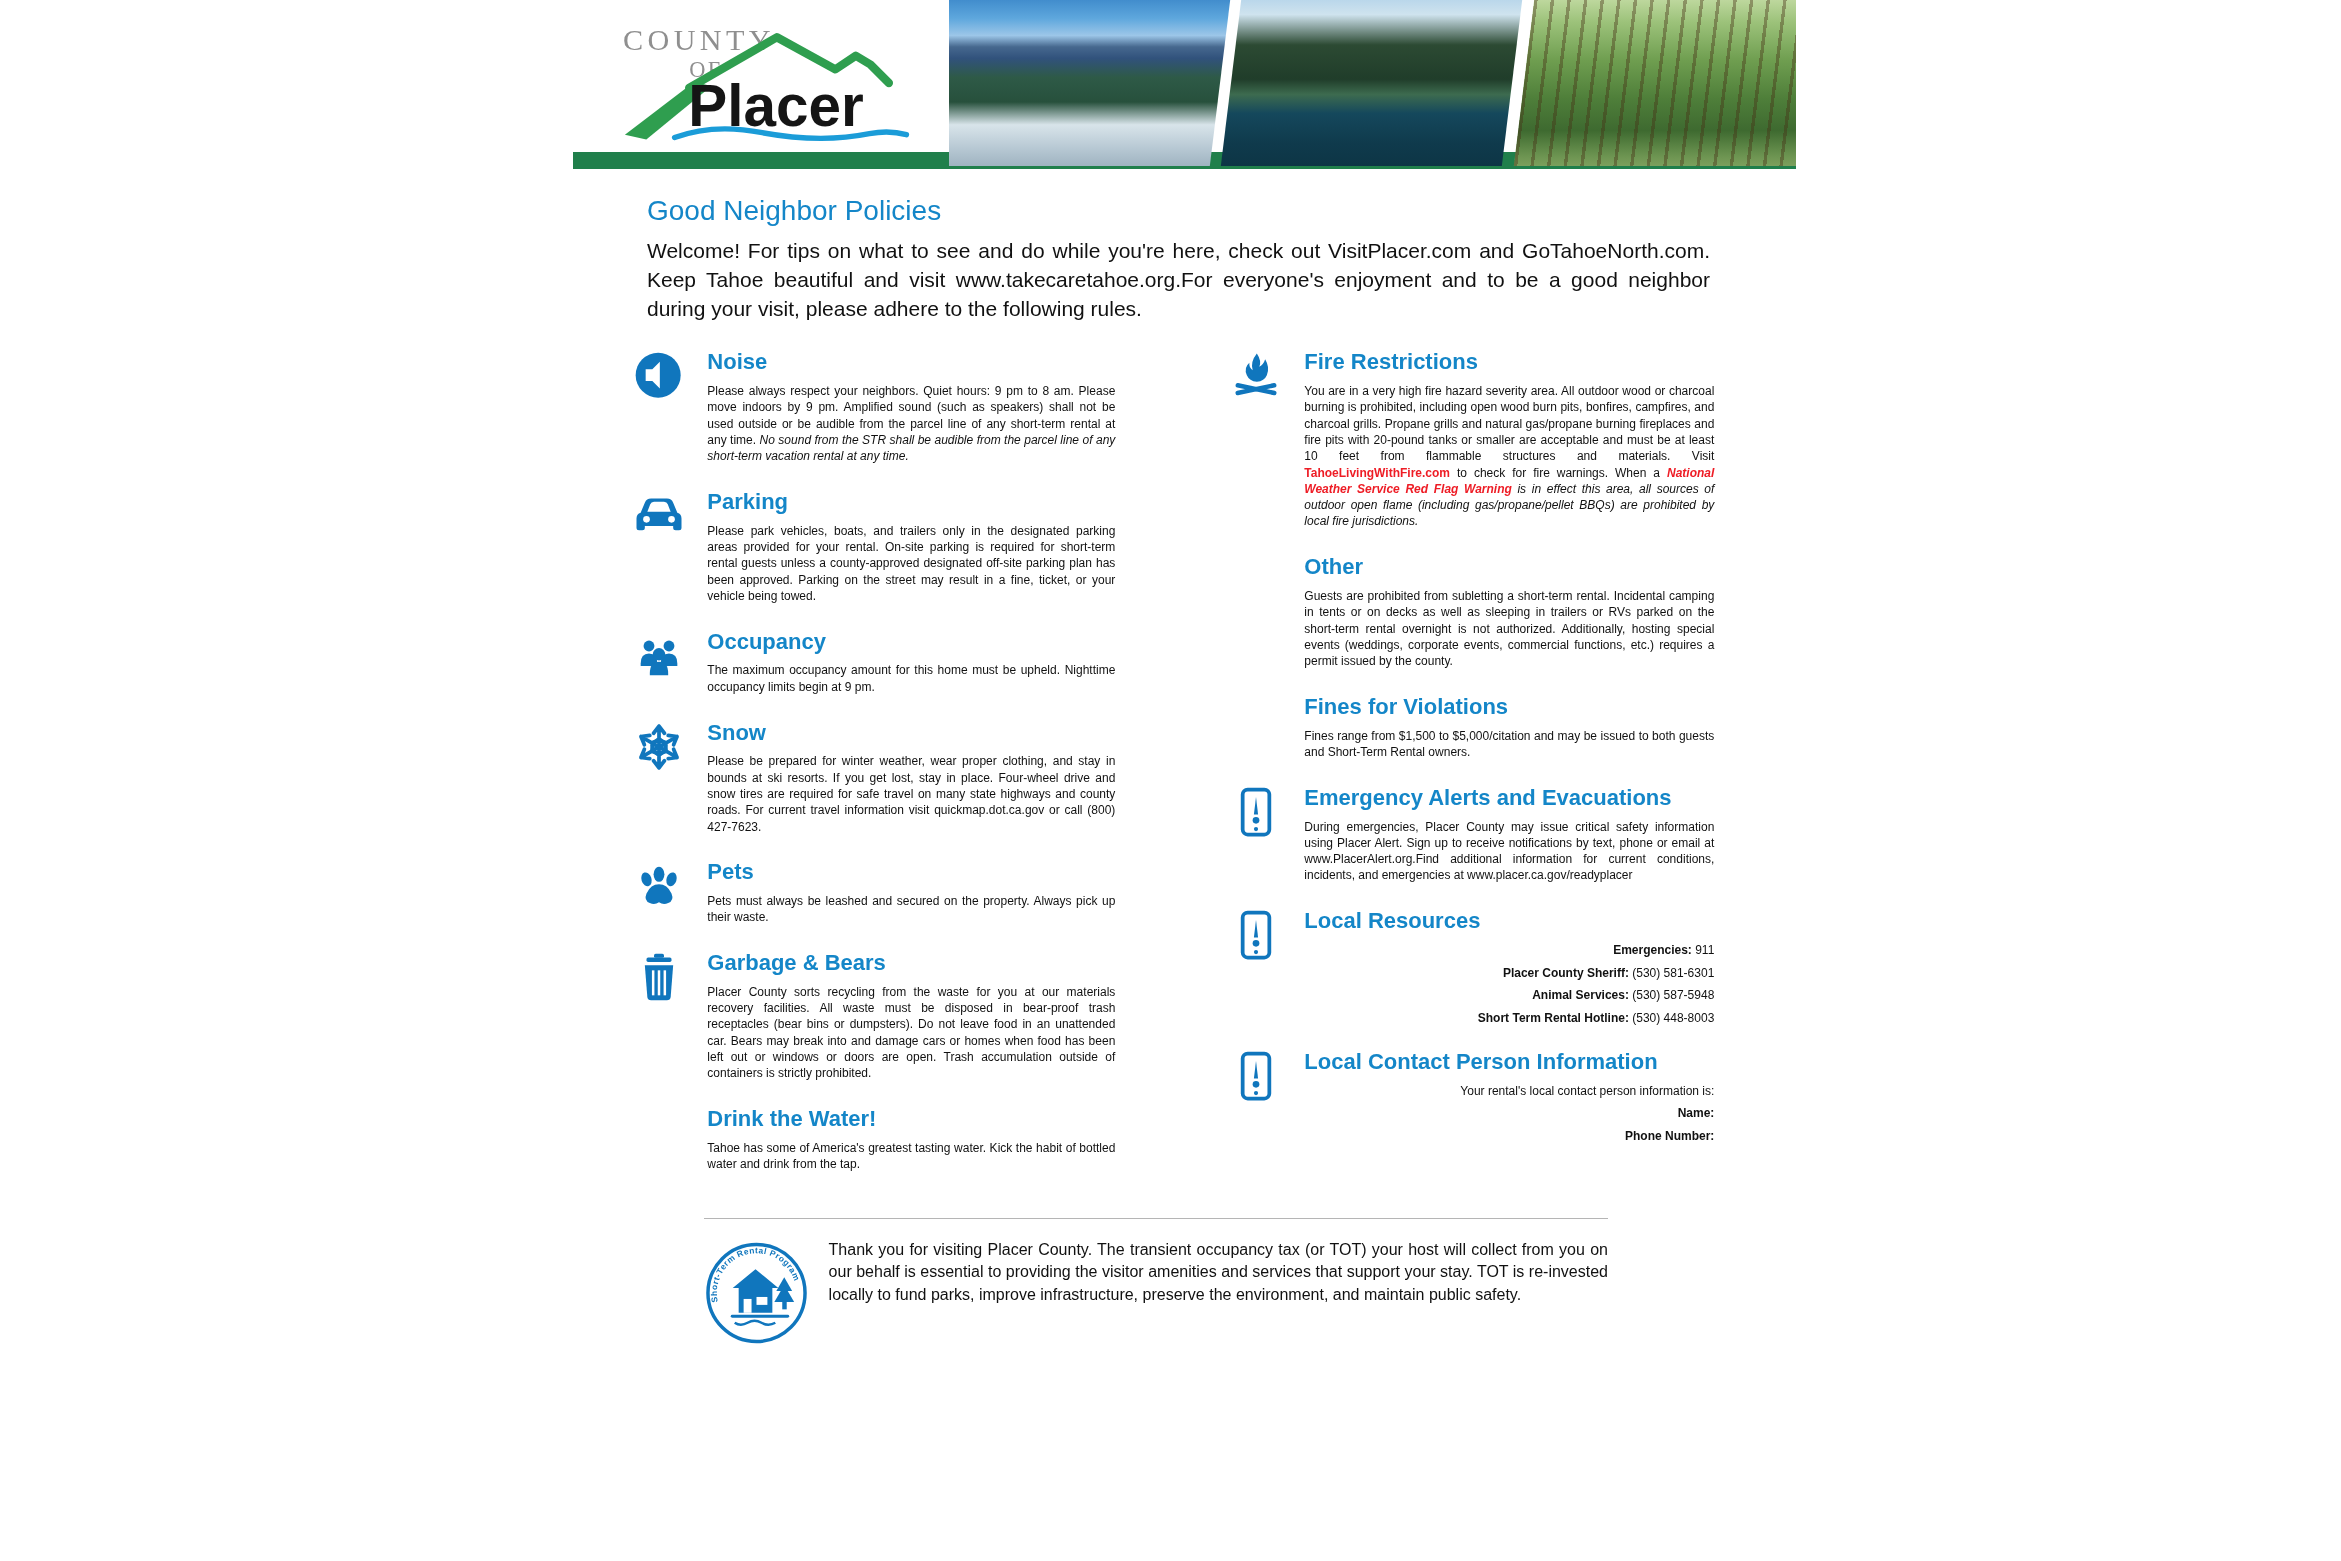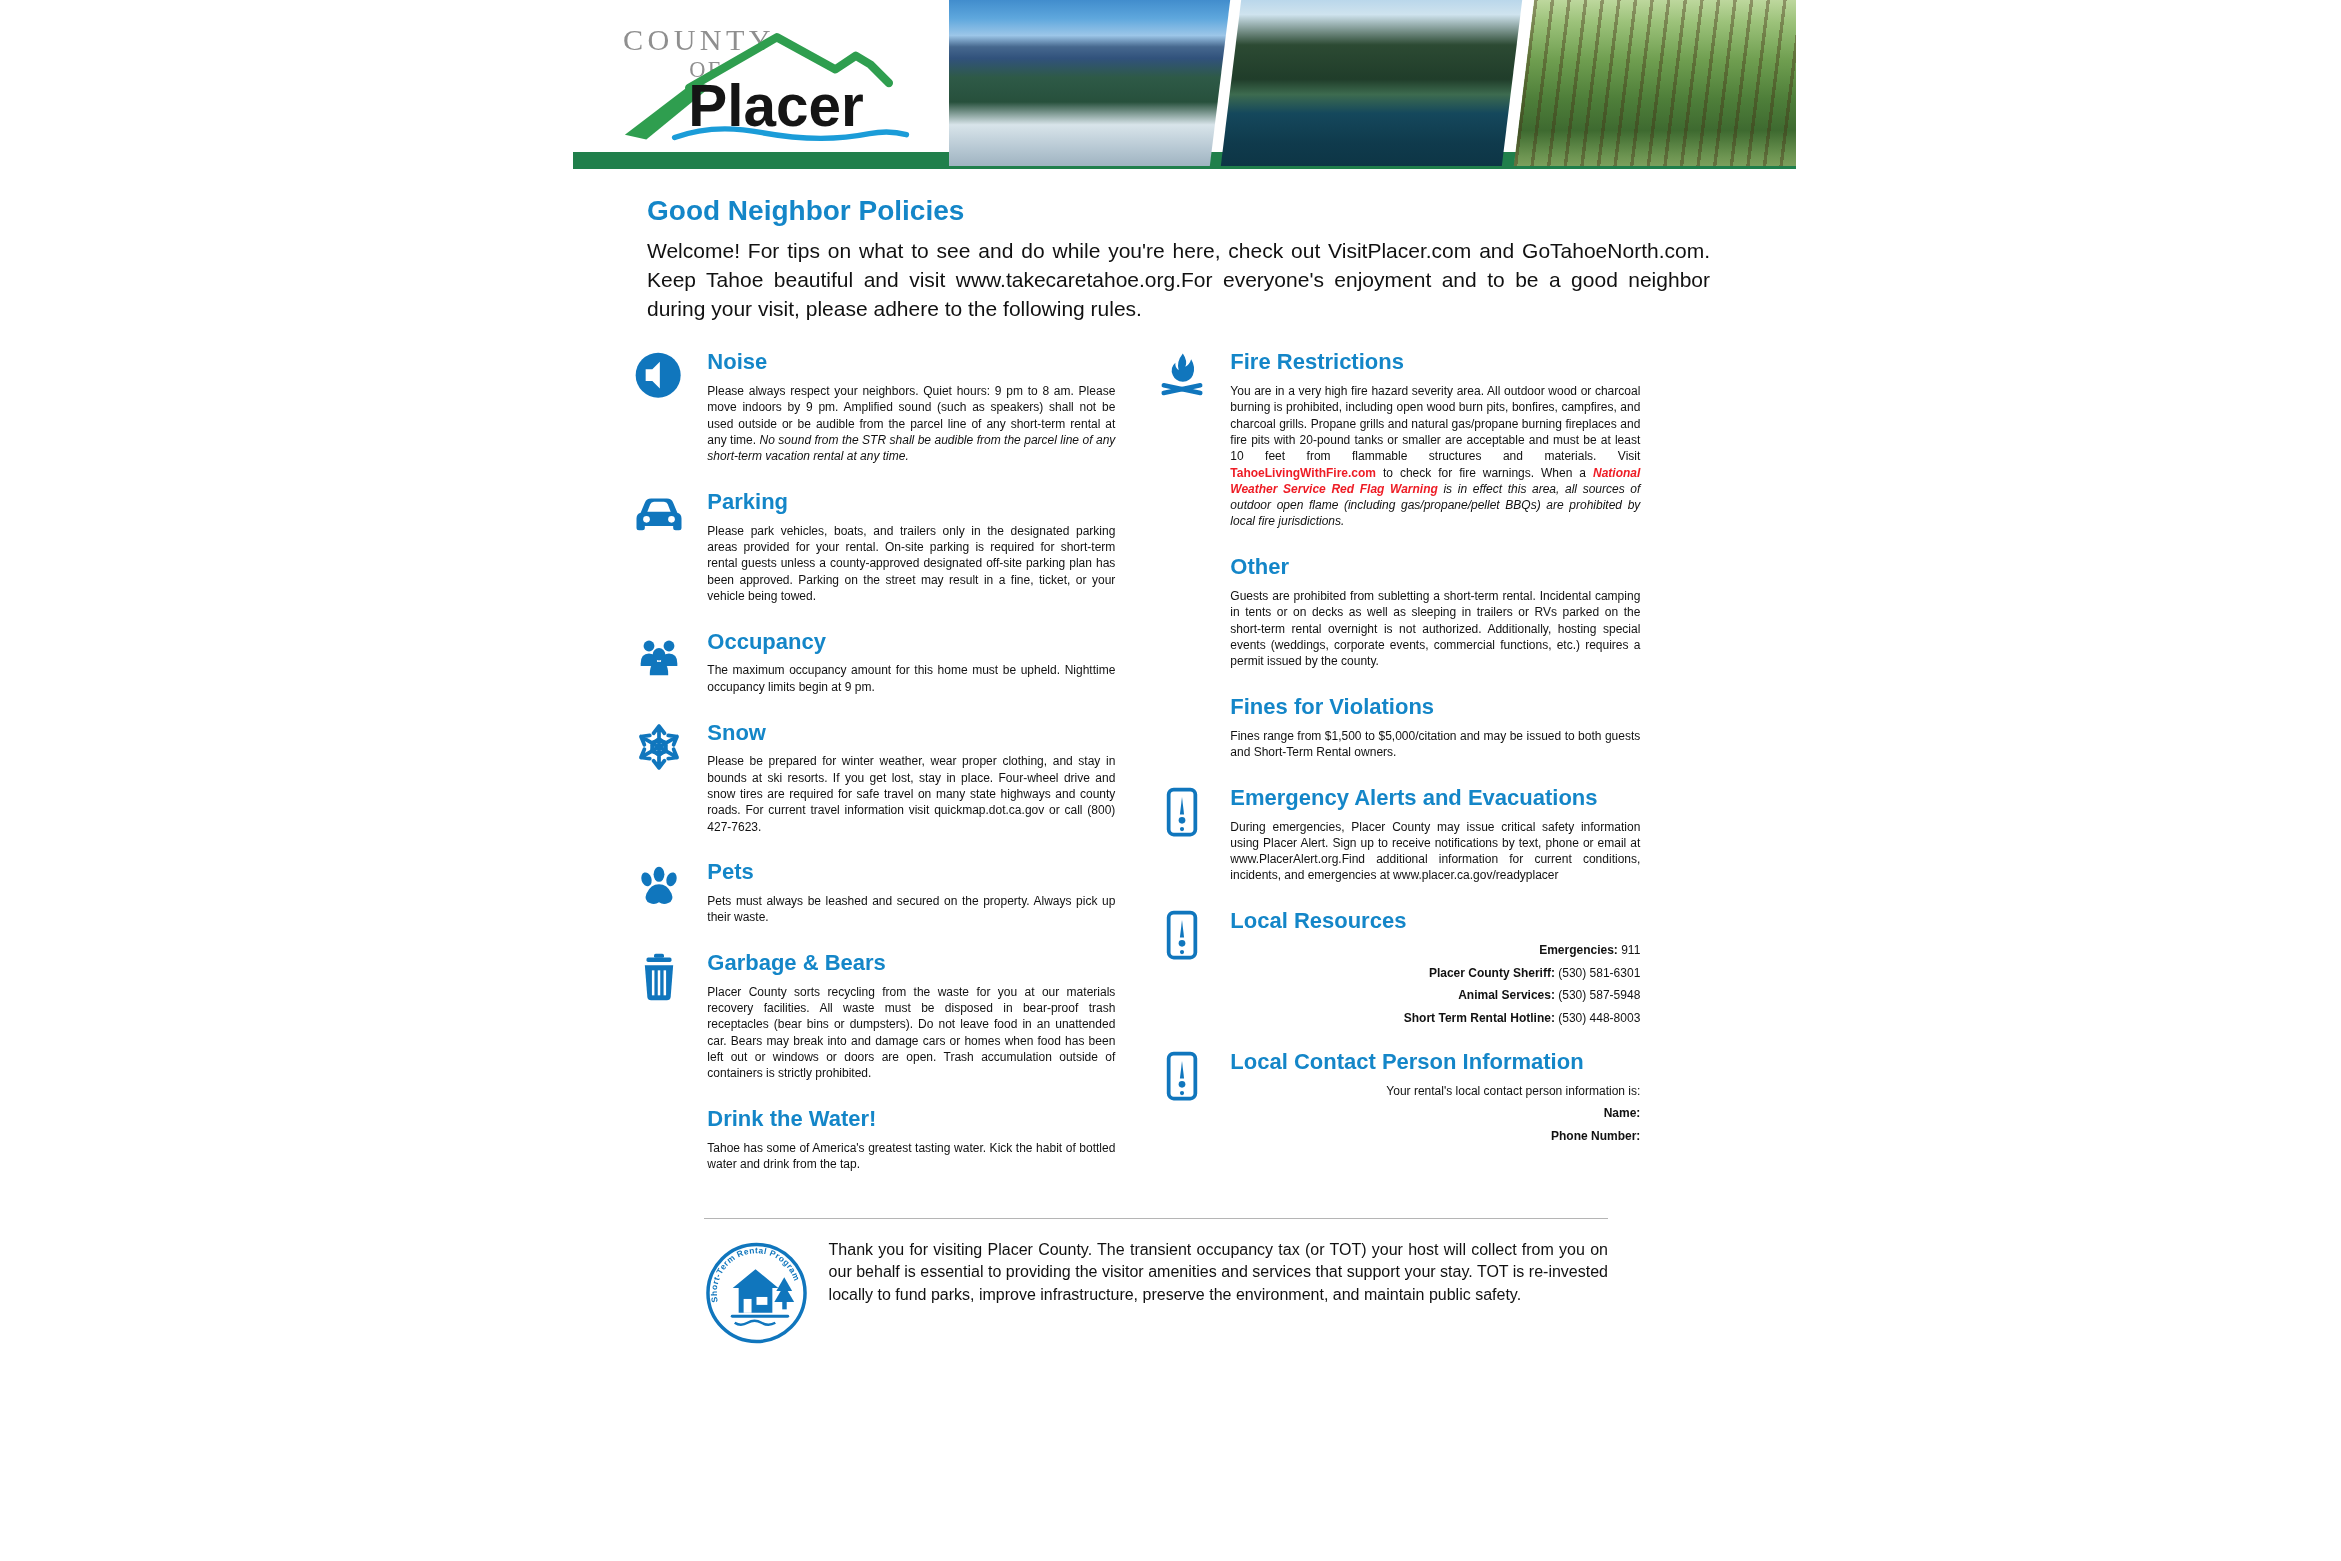--- a/index.html
+++ b/index.html
@@ -26,24 +26,24 @@
     background:linear-gradient(180deg,#a8cde8 0%,#cfe3ee 14%,#2c4a33 30%,#203d2a 48%,#3d6b4f 56%,
                #15485c 66%,#0f3a4c 82%,#0c3342 100%);}
   .photo.p3{left:575px;width:312px;
     background:repeating-linear-gradient(90deg,rgba(70,45,20,0.40) 0 3.4px,rgba(0,0,0,0) 3.4px 16.6px),
                linear-gradient(180deg,#cfe3b0 0%,#9cc27a 18%,#6f9e50 38%,#4f7f3a 58%,#3e6a30 75%,
                #6b9350 88%,#8fae6b 100%);}
   .green-bar{width:1223px;height:16.6px;background:var(--green-bar);}
 
   
   .content{margin:0 86px 0 74px;}
-  .title{font-size:28px;font-weight:bold;color:var(--blue-heading);margin:26px 0 10.7px;}
+  .title{font-size:28px;font-weight:normal;color:var(--blue-heading);margin:26px 0 10.7px;}
   .intro{font-size:21px;line-height:1.38;text-align:justify;margin:0 0 25px;}
 
-  .columns{display:grid;grid-template-columns:481px 483px;column-gap:42px;margin-left:-12.7px;}
+  .columns{display:grid;grid-template-columns:481px 483px;column-gap:116px;margin-left:-12.7px;}
   .section{display:grid;grid-template-columns:73px 1fr;margin-bottom:16.6px;}
   .section.gap{margin-top:15px;}
   .icon-cell{padding-top:2px;color:var(--icon-blue);}
   .icon-cell svg{width:50px;height:50px;}
   .text-cell h3{font-size:22px;font-weight:bold;color:var(--blue-heading);margin:0 0 7.8px;}
   .text-cell p{font-size:12px;line-height:1.36;text-align:justify;margin:0 0 7.8px;}
   .text-cell p.line{text-align:right;margin:0 0 6.3px;}
   .r-b{font-weight:bold;}
   .r-i{font-style:italic;}
   .r-red{color:var(--red);}

